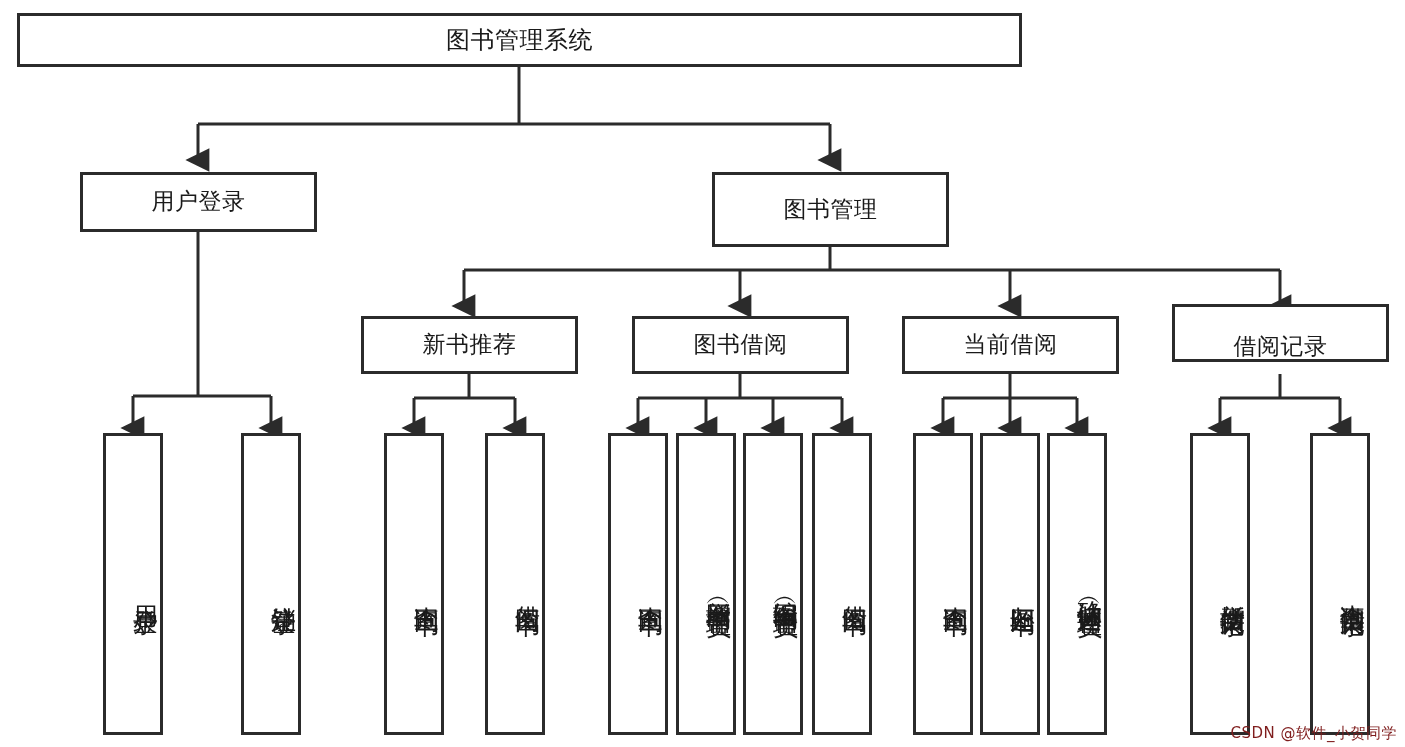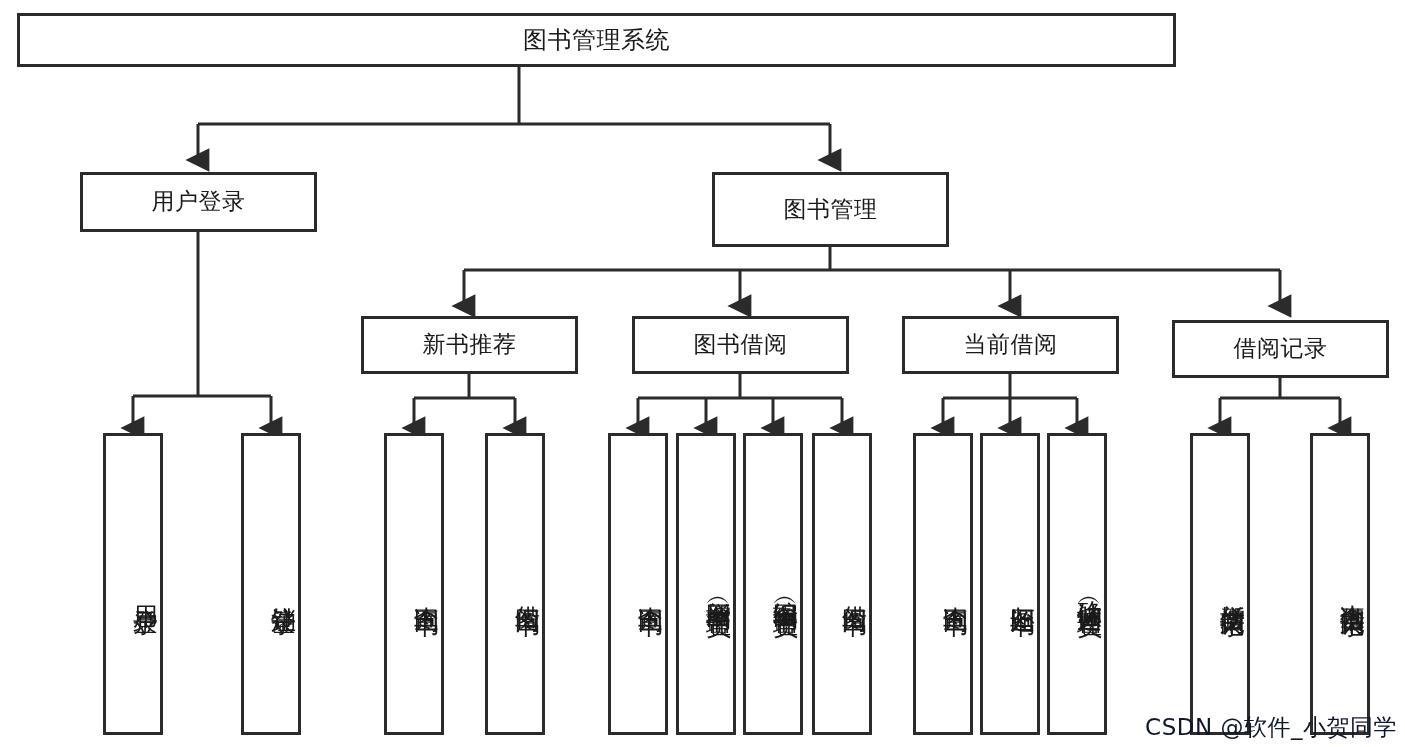--- a/index.html
+++ b/index.html
@@ -57,22 +57,22 @@
   .node.vert .vlabel {
     writing-mode: vertical-rl;
     text-orientation: upright;
     display: block;
     white-space: nowrap;
   }
   #watermark {
     position: absolute;
     right: 8px;
     bottom: 4px;
-    font-size: 23px;
-    color: #0f172a;
+    font-size: 15px;
+    color: #7f1d1d;
     letter-spacing: 0.5px;
     white-space: nowrap;
     user-select: none;
   }
 </style>
 </head>
 <body>
 
 <div id="canvas">
 
@@ -119,21 +119,21 @@
       <path d="M1010,398 L1010,428" marker-end="url(#arrow)"></path>
       <path d="M1077,398 L1077,428" marker-end="url(#arrow)"></path>
 
       <path d="M1280,374 L1280,398"></path>
       <path d="M1220,398 L1340,398"></path>
       <path d="M1220,398 L1220,428" marker-end="url(#arrow)"></path>
       <path d="M1340,398 L1340,428" marker-end="url(#arrow)"></path>
     </g>
   </svg>
 
-  <div class="node horiz root" style="left:17px; top:13px; width:1159px; height:54px;">
+  <div class="node horiz root" style="left:17px; top:13px; width:1005px; height:54px;">
     <span>图书管理系统</span>
   </div>
 
   <div class="node horiz" style="left:80px; top:172px; width:237px; height:60px;">
     <span>用户登录</span>
   </div>
 
   <div class="node horiz" style="left:712px; top:172px; width:237px; height:75px;">
     <span>图书管理</span>
   </div>
@@ -143,21 +143,21 @@
   </div>
 
   <div class="node horiz" style="left:632px; top:316px; width:217px; height:58px;">
     <span>图书借阅</span>
   </div>
 
   <div class="node horiz" style="left:902px; top:316px; width:217px; height:58px;">
     <span>当前借阅</span>
   </div>
 
-  <div class="node horiz" style="left:1172px; top:320px; width:217px; height:58px;">
+  <div class="node horiz" style="left:1172px; top:304px; width:217px; height:58px;align-items:flex-end;">
     <span>借阅记录</span>
   </div>
 
   <div class="node vert" style="left:103px; top:433px; width:60px; height:302px;">
     <span class="vlabel">用户登录</span>
   </div>
 
   <div class="node vert" style="left:241px; top:433px; width:60px; height:302px;">
     <span class="vlabel">注销登录</span>
   </div>

